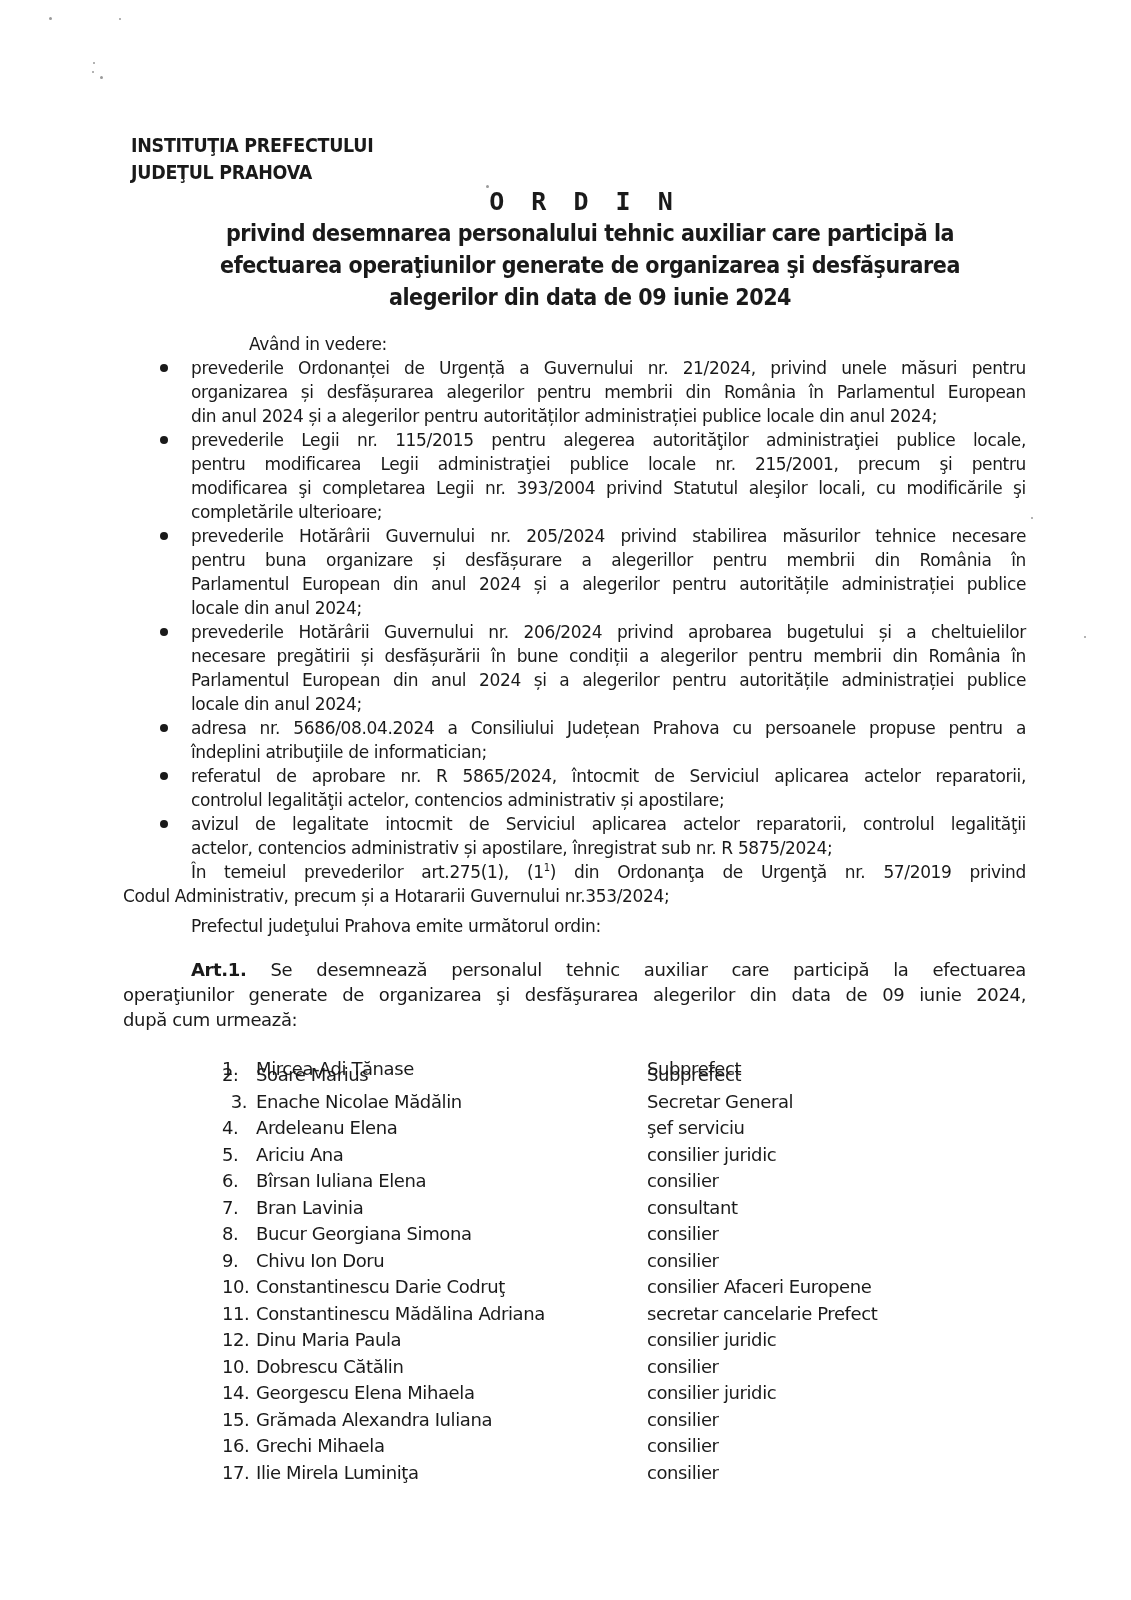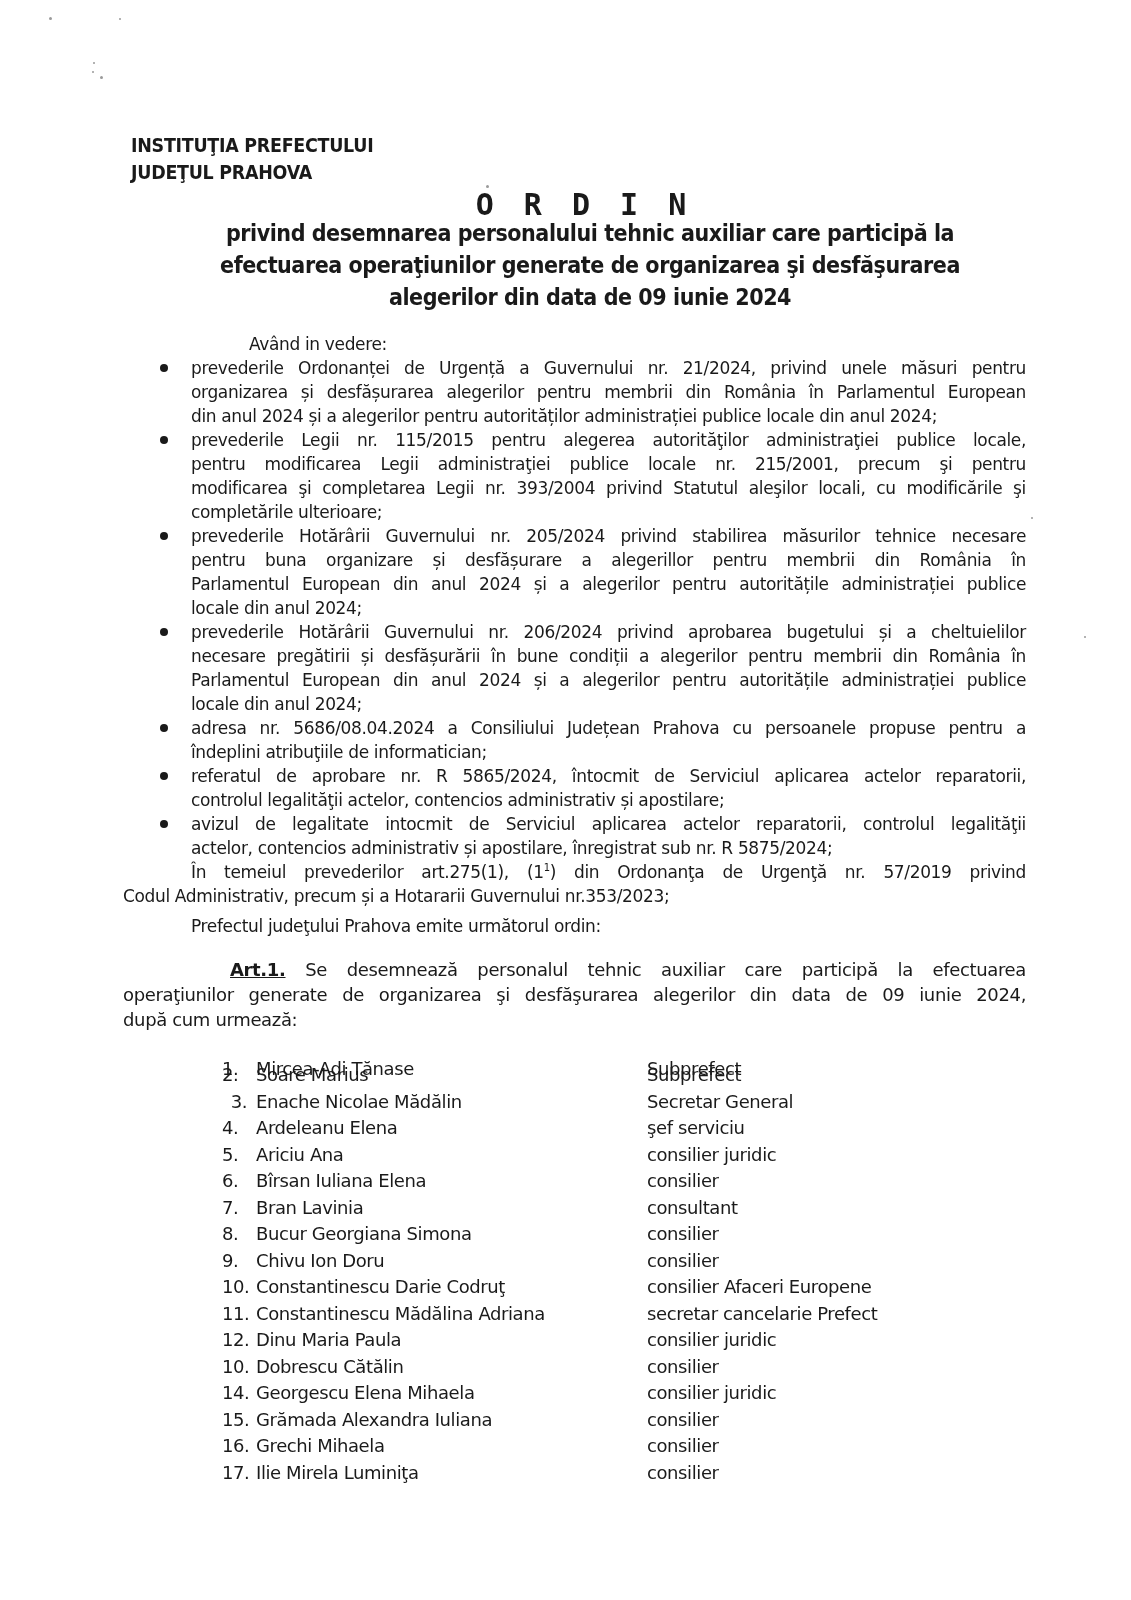--- a/index.html
+++ b/index.html
@@ -38,21 +38,21 @@
       transform-origin: left top;
     }
     .title-ordin {
       position: absolute;
       left: 0;
       width: 1131px;
       top: 187px;
       text-align: center;
       font-family: "DejaVu Sans Mono", monospace;
       font-weight: bold;
-      font-size: 30px;
+      font-size: 25px;
       letter-spacing: 6px;
       padding-left: 37px;
       box-sizing: border-box;
     }
     .title-sub {
       position: absolute;
       left: 150px;
       width: 880px;
       top: 217px;
       text-align: center;
@@ -89,22 +89,20 @@
       position: absolute;
       left: 160px;
       width: 8px;
       height: 8px;
       background: #1a1a1a;
       border-radius: 50%;
     }
     .bold { font-weight: normal; margin-top: 6px; }
     .art-label {
       font-weight: bold;
-      text-decoration: underline;
-      margin-left: 39px;
     }
     sup { font-size: 10px; line-height: 0; }
     .list-row {
       position: absolute;
       left: 222px;
       height: 26px;
       line-height: 26px;
       font-size: 18px;
       letter-spacing: -0.4px;
       white-space: nowrap;
@@ -195,21 +193,21 @@
       <div class="line" style="left:191px;top:788px;">controlul legalităţii actelor, contencios administrativ și apostilare;</div>
     </div>
 
     <div>
       <div class="bullet" style="top:820px;"></div>
       <div class="line just" style="left:191px;width:835px;top:812px;">avizul de legalitate intocmit de Serviciul aplicarea actelor reparatorii, controlul legalităţii</div>
       <div class="line" style="left:191px;top:836px;">actelor, contencios administrativ și apostilare, înregistrat sub nr. R 5875/2024;</div>
     </div>
 
     <div class="line just" style="left:191px;width:835px;top:860px;"><span>În temeiul prevederilor art.275(1), (1</span><sup>1</sup><span>) din Ordonanţa de Urgenţă nr. 57/2019 privind</span></div>
-    <div class="line" style="left:123px;top:884px;">Codul Administrativ, precum și a Hotararii Guvernului nr.353/2023;</div>
+    <div class="line" style="left:123px;top:884px;">Codul Administrativ, precum și a Hotararii Guvernului nr.353/2024;</div>
 
     <div class="line bold" style="left:191px;top:908px;">Prefectul judeţului Prahova emite următorul ordin:</div>
 
     <div class="line just" style="left:191px;width:835px;top:958px;font-size:18px;"><span class="art-label">Art.1.</span><span> Se desemnează personalul tehnic auxiliar care participă la efectuarea</span></div>
     <div class="line just" style="left:123px;width:903px;top:983px;font-size:18px;">operaţiunilor generate de organizarea şi desfăşurarea alegerilor din data de 09 iunie 2024,</div>
     <div class="line" style="left:123px;top:1008px;font-size:18px;">după cum urmează:</div>
   </div>
 
   <div>
     <div class="list-row" style="top:1056px;"><span class="list-num">1.</span><span class="list-name">Mircea-Adi Tănase</span><span class="list-role">Subprefect</span></div>

